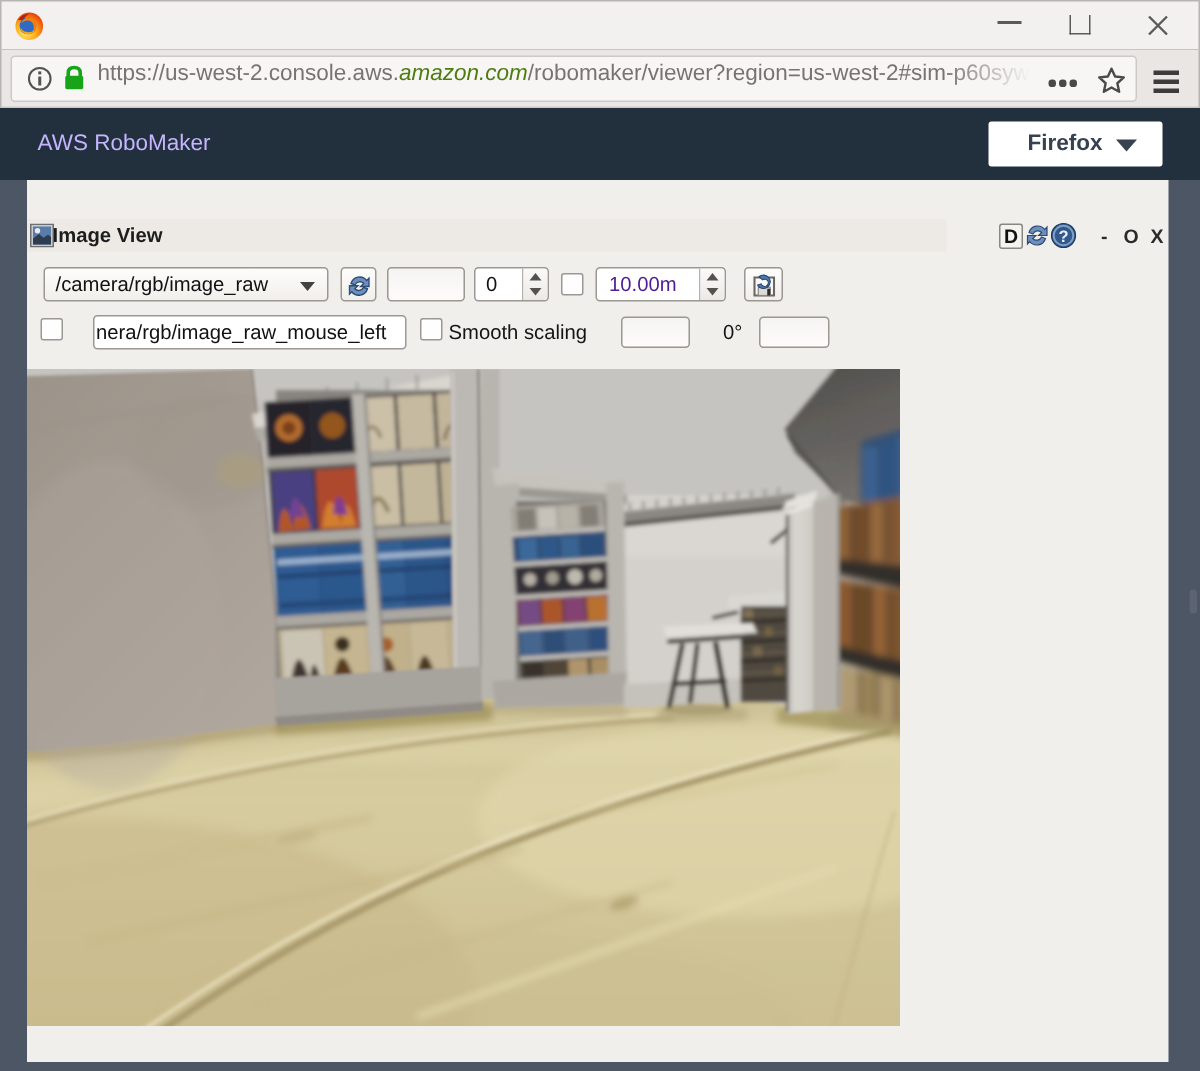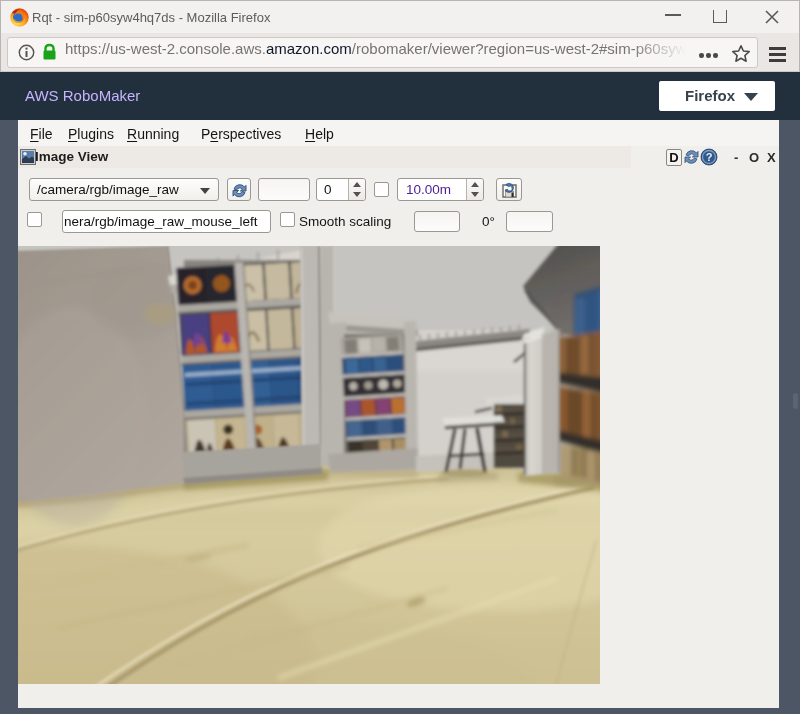--- a/index.html
+++ b/index.html
@@ -10,21 +10,21 @@
   
   #titlebar { left:0; top:0; width:800px; height:33px; background:#f3f1f0; border-top:1px solid #b8b4b2; border-left:1px solid #b8b4b2; border-right:1px solid #b8b4b2; }
   #titletext { left:31px; top:9px; font-size:13px; color:#5c5c5c; }
   .winbtn { top:8px; color:#5a5a58; font-size:15px; }
 
   
   #urlrow { left:0; top:33px; width:800px; height:39px; background:#e9e6e4; border-left:1px solid #b8b4b2; border-right:1px solid #b8b4b2; border-bottom:1px solid #c9c6c4; }
   #urlfield { left:6px; top:4px; width:751px; height:31px; background:#f8f6f5; border:1px solid #ccc9c7; border-radius:3px; }
   #urltext { left:64px; top:7px; font-size:15px; color:#777470; white-space:nowrap; width:628px; overflow:hidden;
      -webkit-mask-image:linear-gradient(to right, #000 90%, transparent 99%); }
-  #urltext b { color:#0f172a; font-weight:normal; }
+  #urltext b { color:#4d7c0f; font-weight:normal;font-style:italic; }
 
   
   #awsbar { left:0; top:72px; width:800px; height:48px; background:#222f3d; }
   #awslogo { left:25px; top:15px; color:#c4b5fd; font-size:15px; font-weight:normal; }
   #simname { left:0px; top:14px; width:800px; text-align:center; color:#f2f4f4; font-size:16px; }
   #actionbtn { left:659px; top:9px; width:116px; height:30px; background:#ffffff; border-radius:2px; color:#37424f; font-size:15px; font-weight:bold; text-align:left; }
   #actionbtn span { position:absolute; left:26px; top:6px; }
   #actionbtn .tri { position:absolute; left:85px; top:12px; width:0; height:0; border-left:7px solid transparent; border-right:7px solid transparent; border-top:8px solid #37424f; }
 
   
@@ -68,21 +68,20 @@
           <stop offset="80%" stop-color="#f25c0a"></stop>
           <stop offset="100%" stop-color="#d62a06"></stop>
         </radialGradient>
       </defs>
     <circle cx="9.5" cy="9.5" r="9.2" fill="url(#fxo)"></circle>
     <path d="M2 5 Q5 1 10 1 Q6 3 5.5 6 Z" fill="#b0230e"></path>
     <circle cx="8.6" cy="9.3" r="5.6" fill="#2f6bc6"></circle>
     <path d="M8.6 3.7 Q14.2 3.7 14.2 9.3 Q14.2 13.5 10.5 14.6 Q13 12.5 12.4 9 Q11.8 5.8 8.6 5.6 Q5.8 5.5 4.2 7.8 Q5 4.4 8.6 3.7 Z" fill="#f07f12"></path>
     <path d="M3.2 9.5 Q4.5 12.8 8 13.4 Q11 13.9 12.8 12 Q12 14.8 8.6 14.9 Q4.6 15 3.2 9.5 Z" fill="#f8a718"></path>
   </svg>
-  <div class="abs" id="titletext">Rqt - sim-p60syw4hq7ds - Mozilla Firefox</div>
   <div class="abs winbtn" style="left:664px; top:13px; width:16px; height:2px; background:#5a5a58;"></div>
   <div class="abs winbtn" style="left:712px; top:9px; width:14px; height:13px; border:1.5px solid #5a5a58; border-top:none;"></div>
   <svg class="abs" style="left:764px; top:9px" width="14" height="14" viewBox="0 0 14 14">
       <path d="M1 1 L13 13 M13 1 L1 13" stroke="#5a5a58" stroke-width="1.6"></path>
     </svg>
 </div>
 
 <div class="abs" id="urlrow">
   <div class="abs" id="urlfield"></div>
   <svg class="abs" style="left:17px;top:11px" width="17" height="17" viewBox="0 0 17 17">
@@ -105,27 +104,20 @@
 <div class="abs" id="awsbar">
   <div class="abs" id="awslogo">AWS RoboMaker</div>
   <div class="abs" id="actionbtn">
       <span>Firefox</span>
       <div class="tri"></div>
     </div>
 </div>
 
 <div class="abs" id="content">
   <div class="abs" id="rqtwin">
-    <div class="abs" id="menubar">
-      <span class="menuitem" style="left:12px"><u>F</u>ile</span>
-      <span class="menuitem" style="left:50px"><u>P</u>lugins</span>
-      <span class="menuitem" style="left:109px"><u>R</u>unning</span>
-      <span class="menuitem" style="left:183px">P<u>e</u>rspectives</span>
-      <span class="menuitem" style="left:287px"><u>H</u>elp</span>
-    </div>
     <div class="abs" id="paneltitle">
       <svg class="abs" style="left:2px;top:3px" width="16" height="16" viewBox="0 0 16 16">
         <rect x="0.5" y="0.5" width="15" height="15" fill="#c8ccd2" stroke="#6e6e6e"></rect>
         <rect x="2" y="2" width="12" height="12" fill="#5a7ca8"></rect>
         <path d="M2 10 L6 7 L9 9.5 L12 7.5 L14 9 V14 H2 Z" fill="#2e3c50"></path>
         <circle cx="5" cy="4.8" r="1.8" fill="#e8eef6"></circle>
       </svg>
       <div class="abs" id="pt-text">Image View</div>
       <div class="abs" id="pt-D">D</div>
       <svg class="abs" style="left:665px;top:2px" width="17" height="18" viewBox="0 0 17 18">

